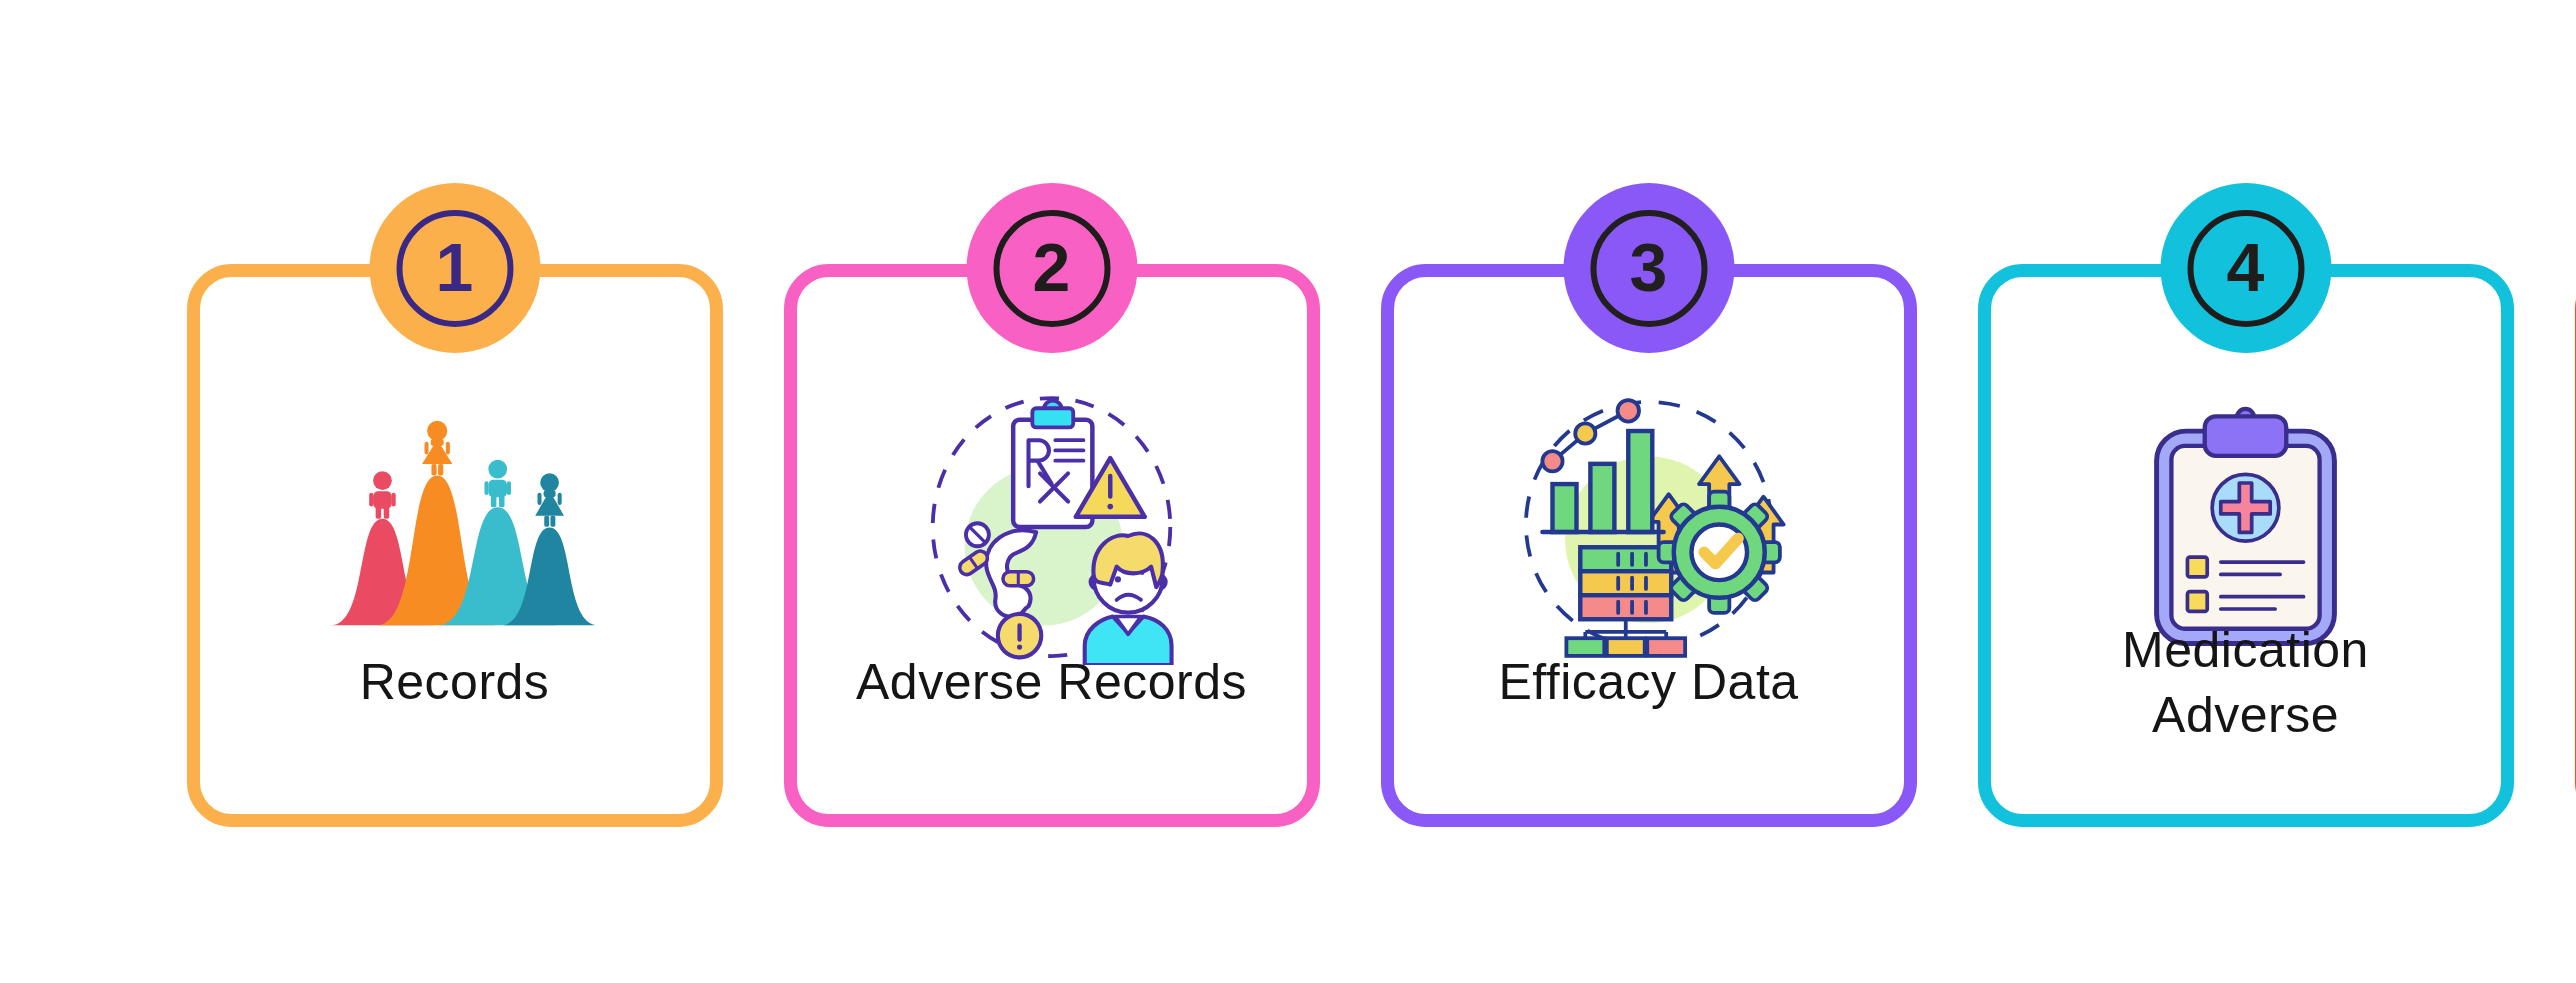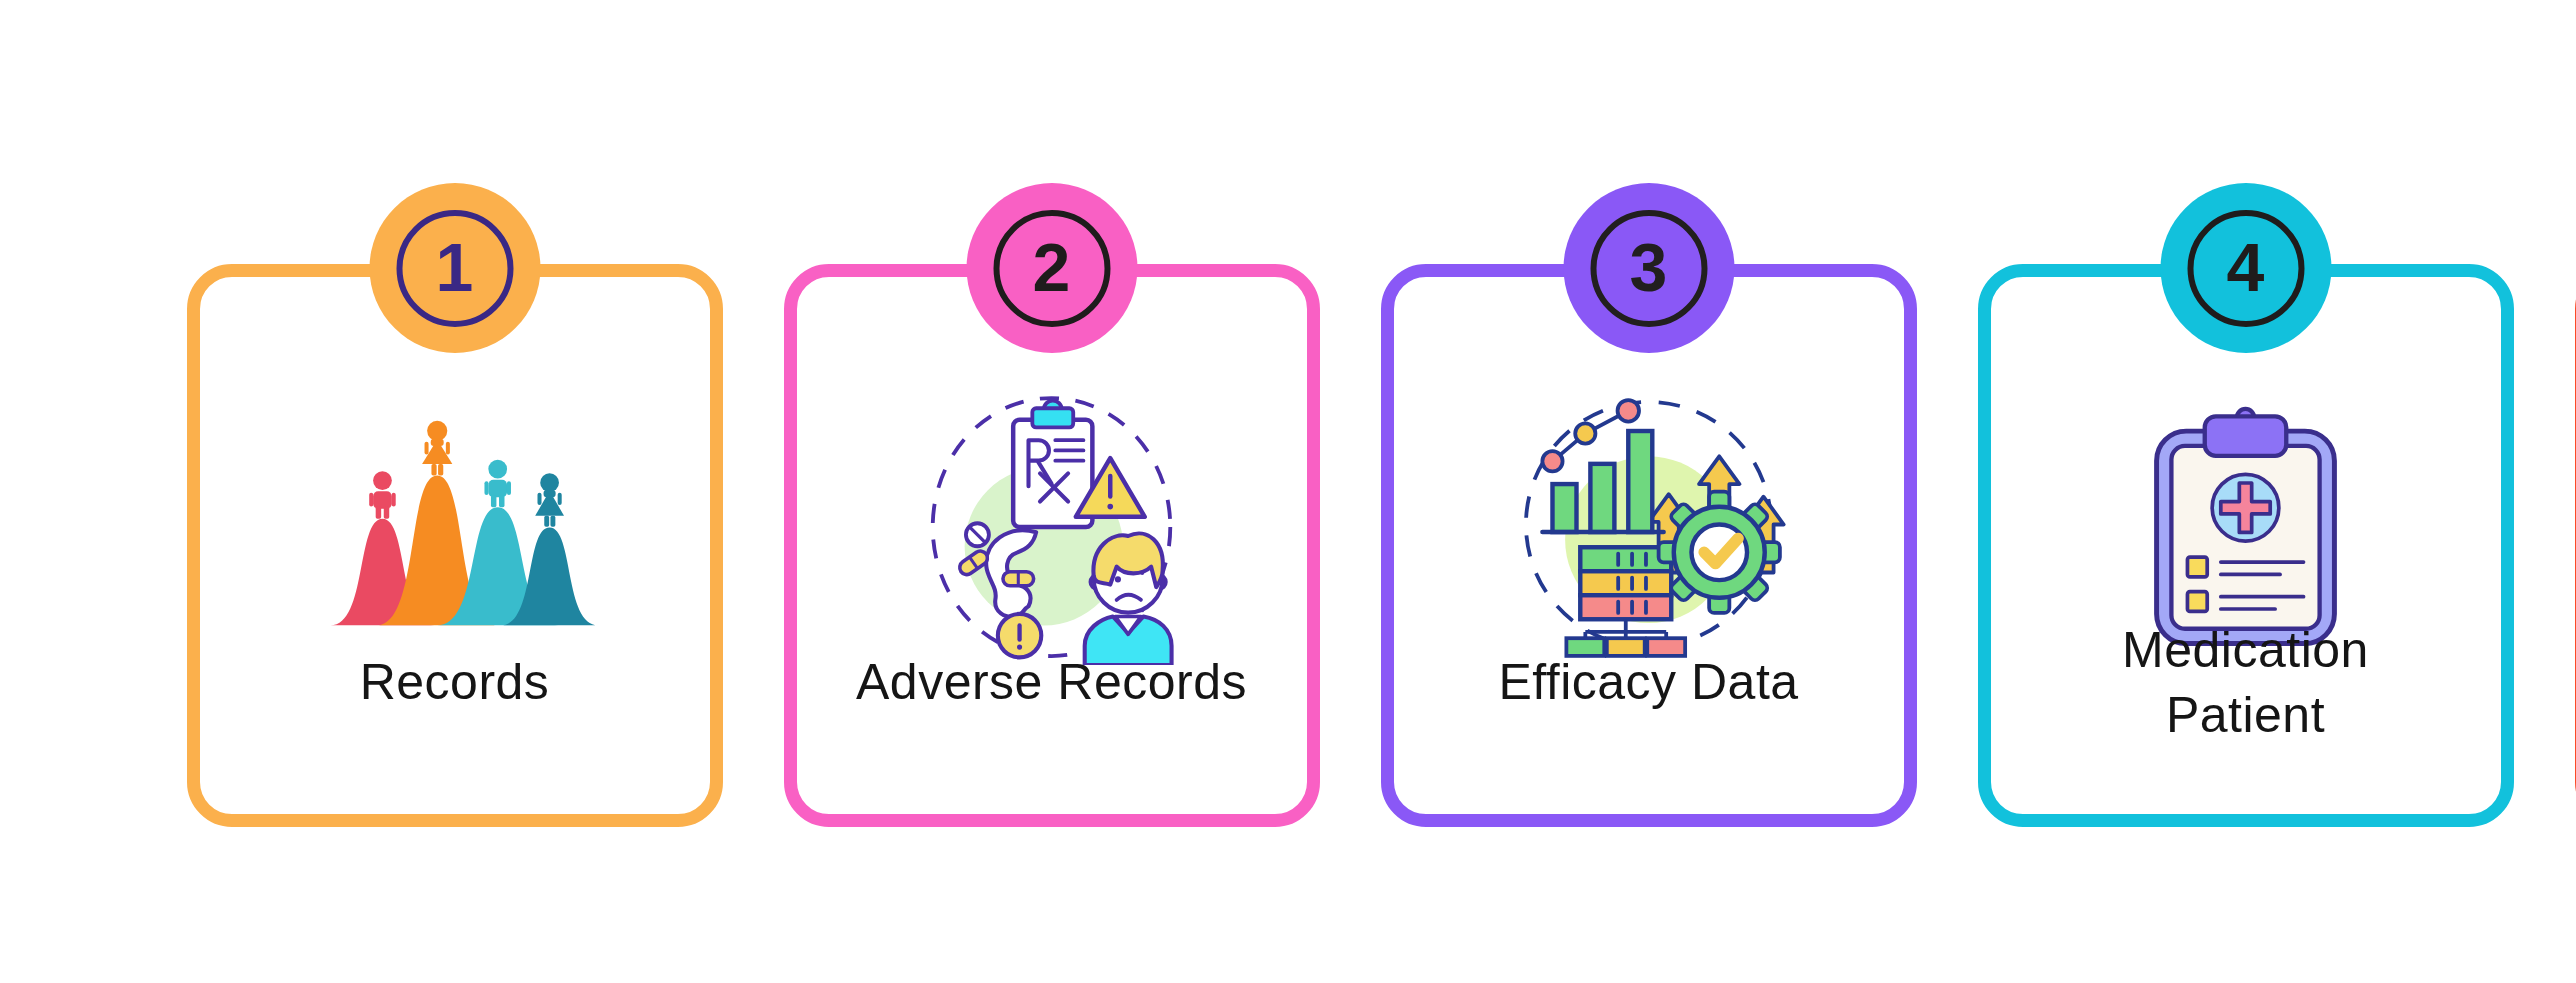--- a/index.html
+++ b/index.html
@@ -273,21 +273,21 @@
             <line x1="80" y1="140" x2="147" y2="140"></line>
             <line x1="80" y1="150" x2="128" y2="150"></line>
             <line x1="80" y1="168" x2="147" y2="168"></line>
             <line x1="80" y1="178" x2="124" y2="178"></line>
           </g>
         </g>
       </svg>
     </div>
     <div class="card-label">
       <span>Medication</span>
-      <span>Patient</span>
+      <span>Adverse</span>
     </div>
   </div>
 
   <div class="card" style="--c: #FA4B26; --ring: #1F1C1C;">
     
     
     
   </div>
 
 </div>

